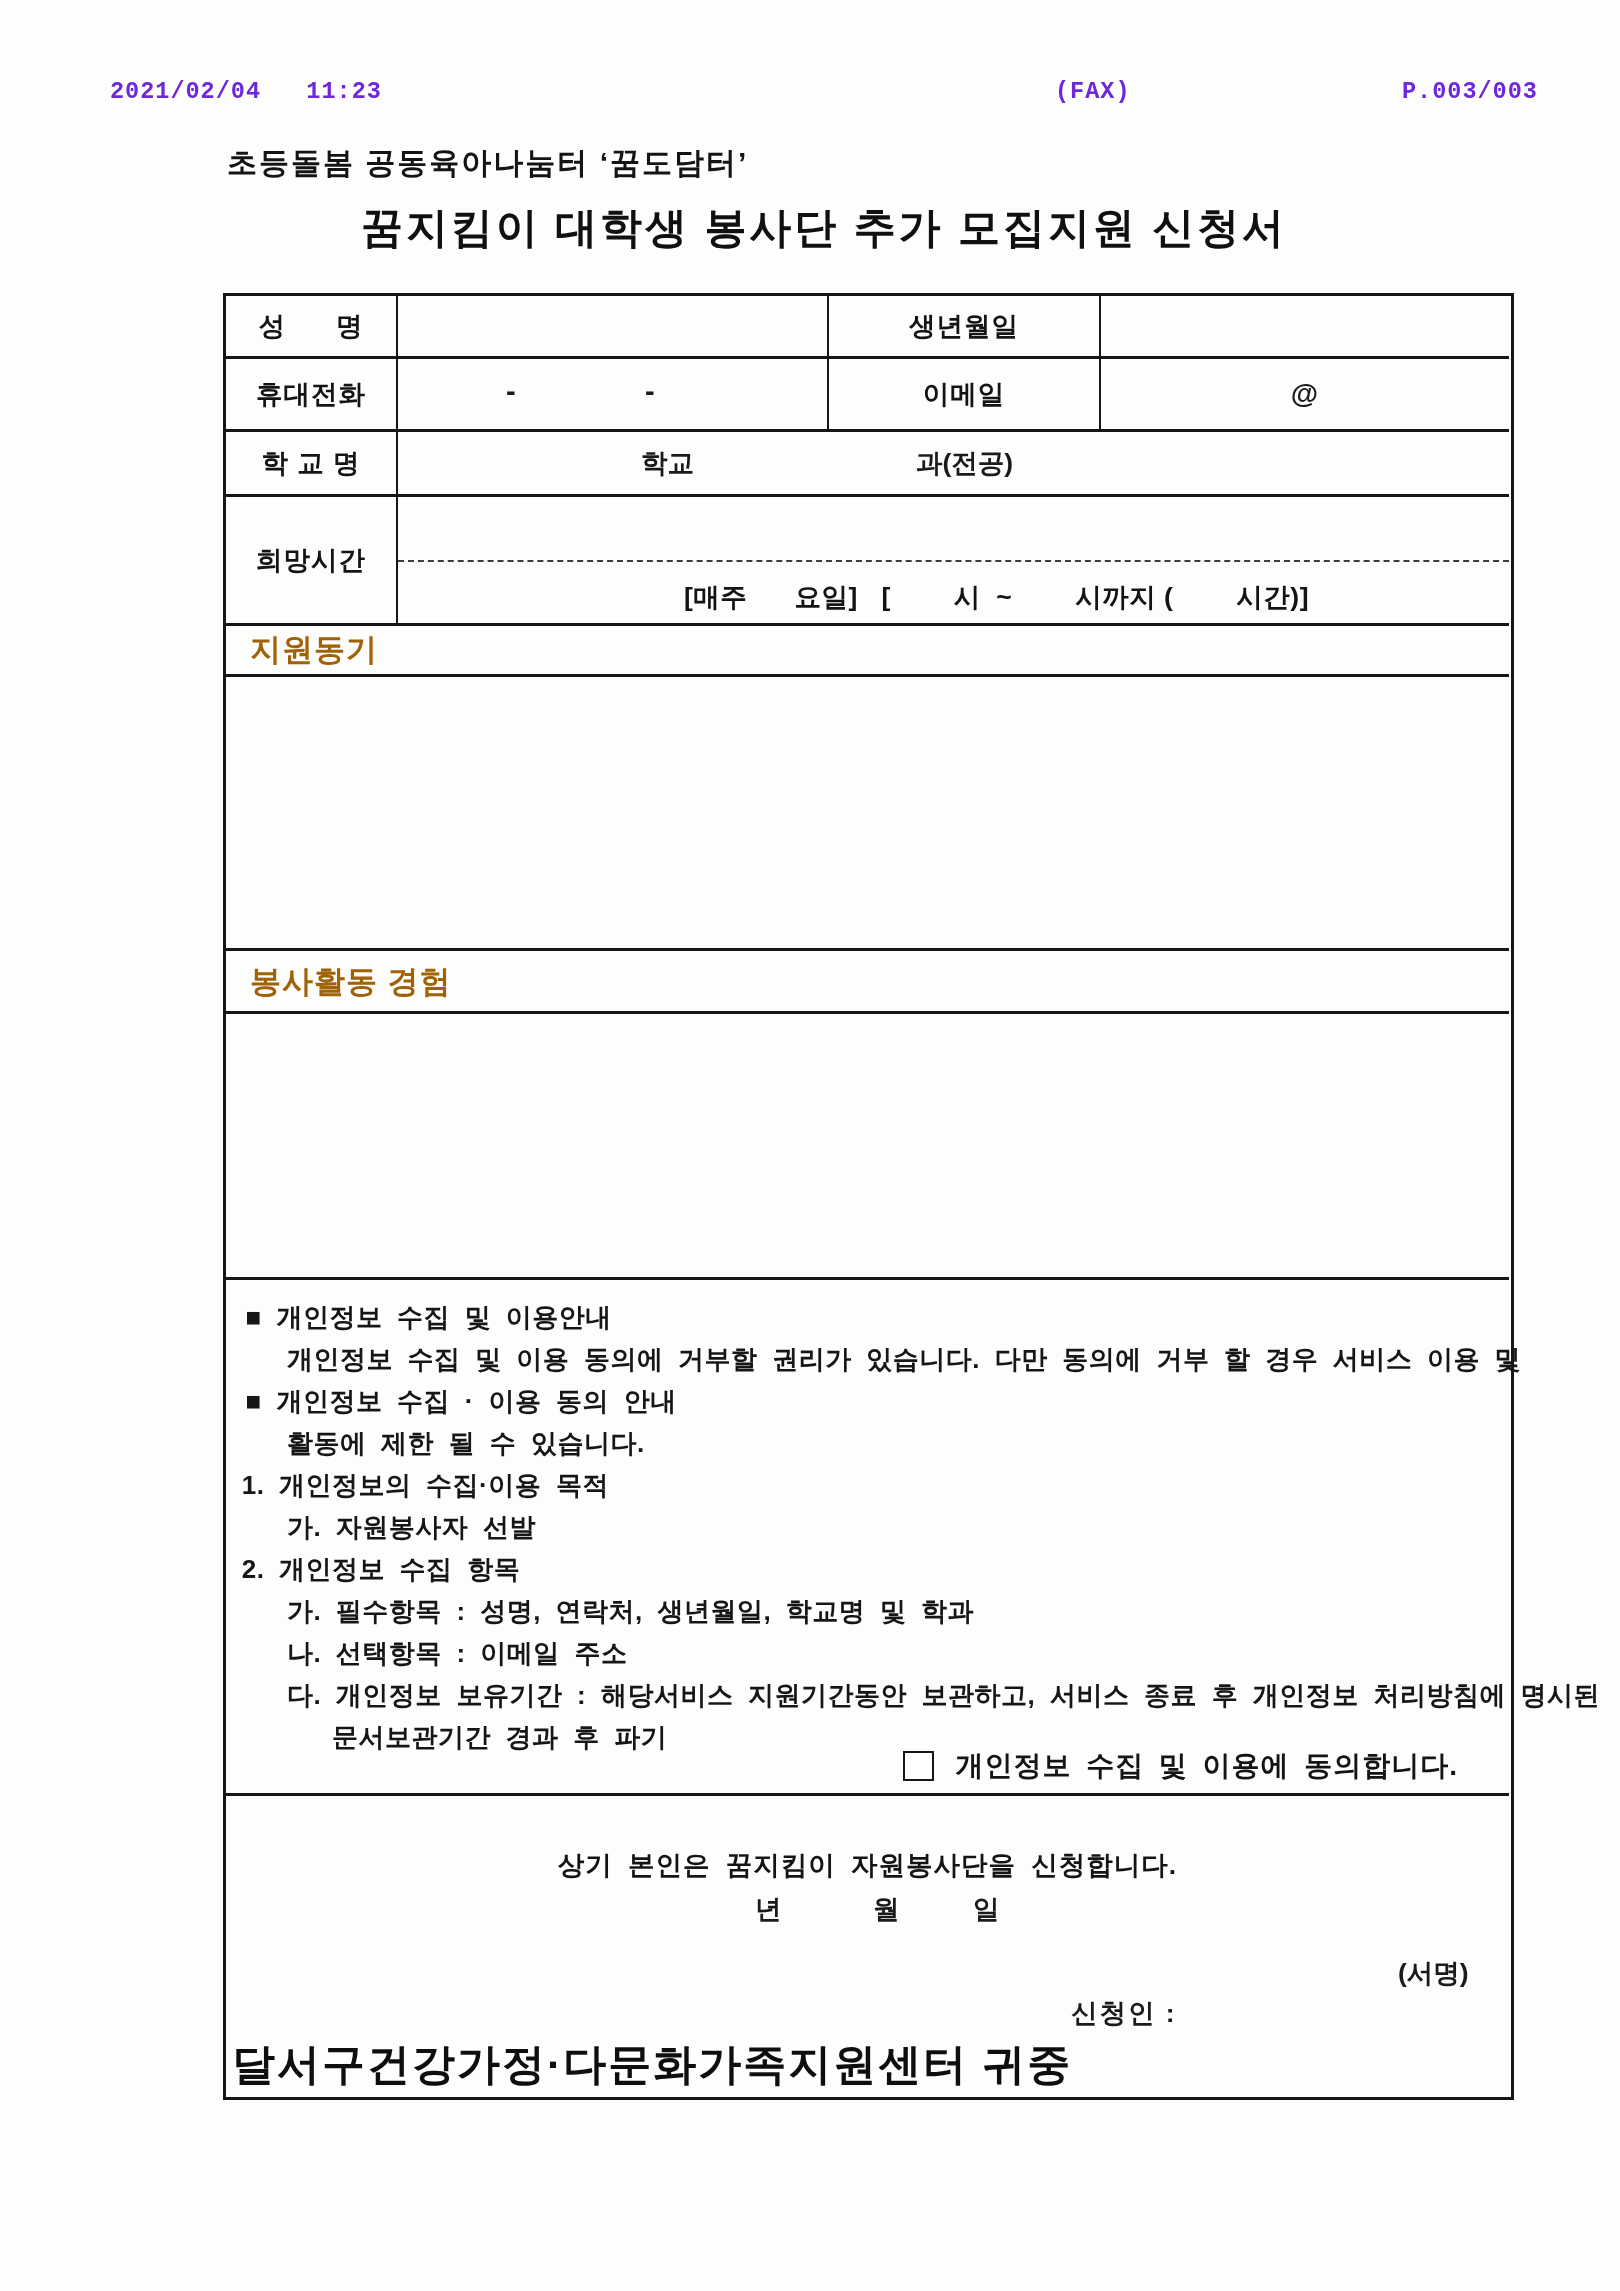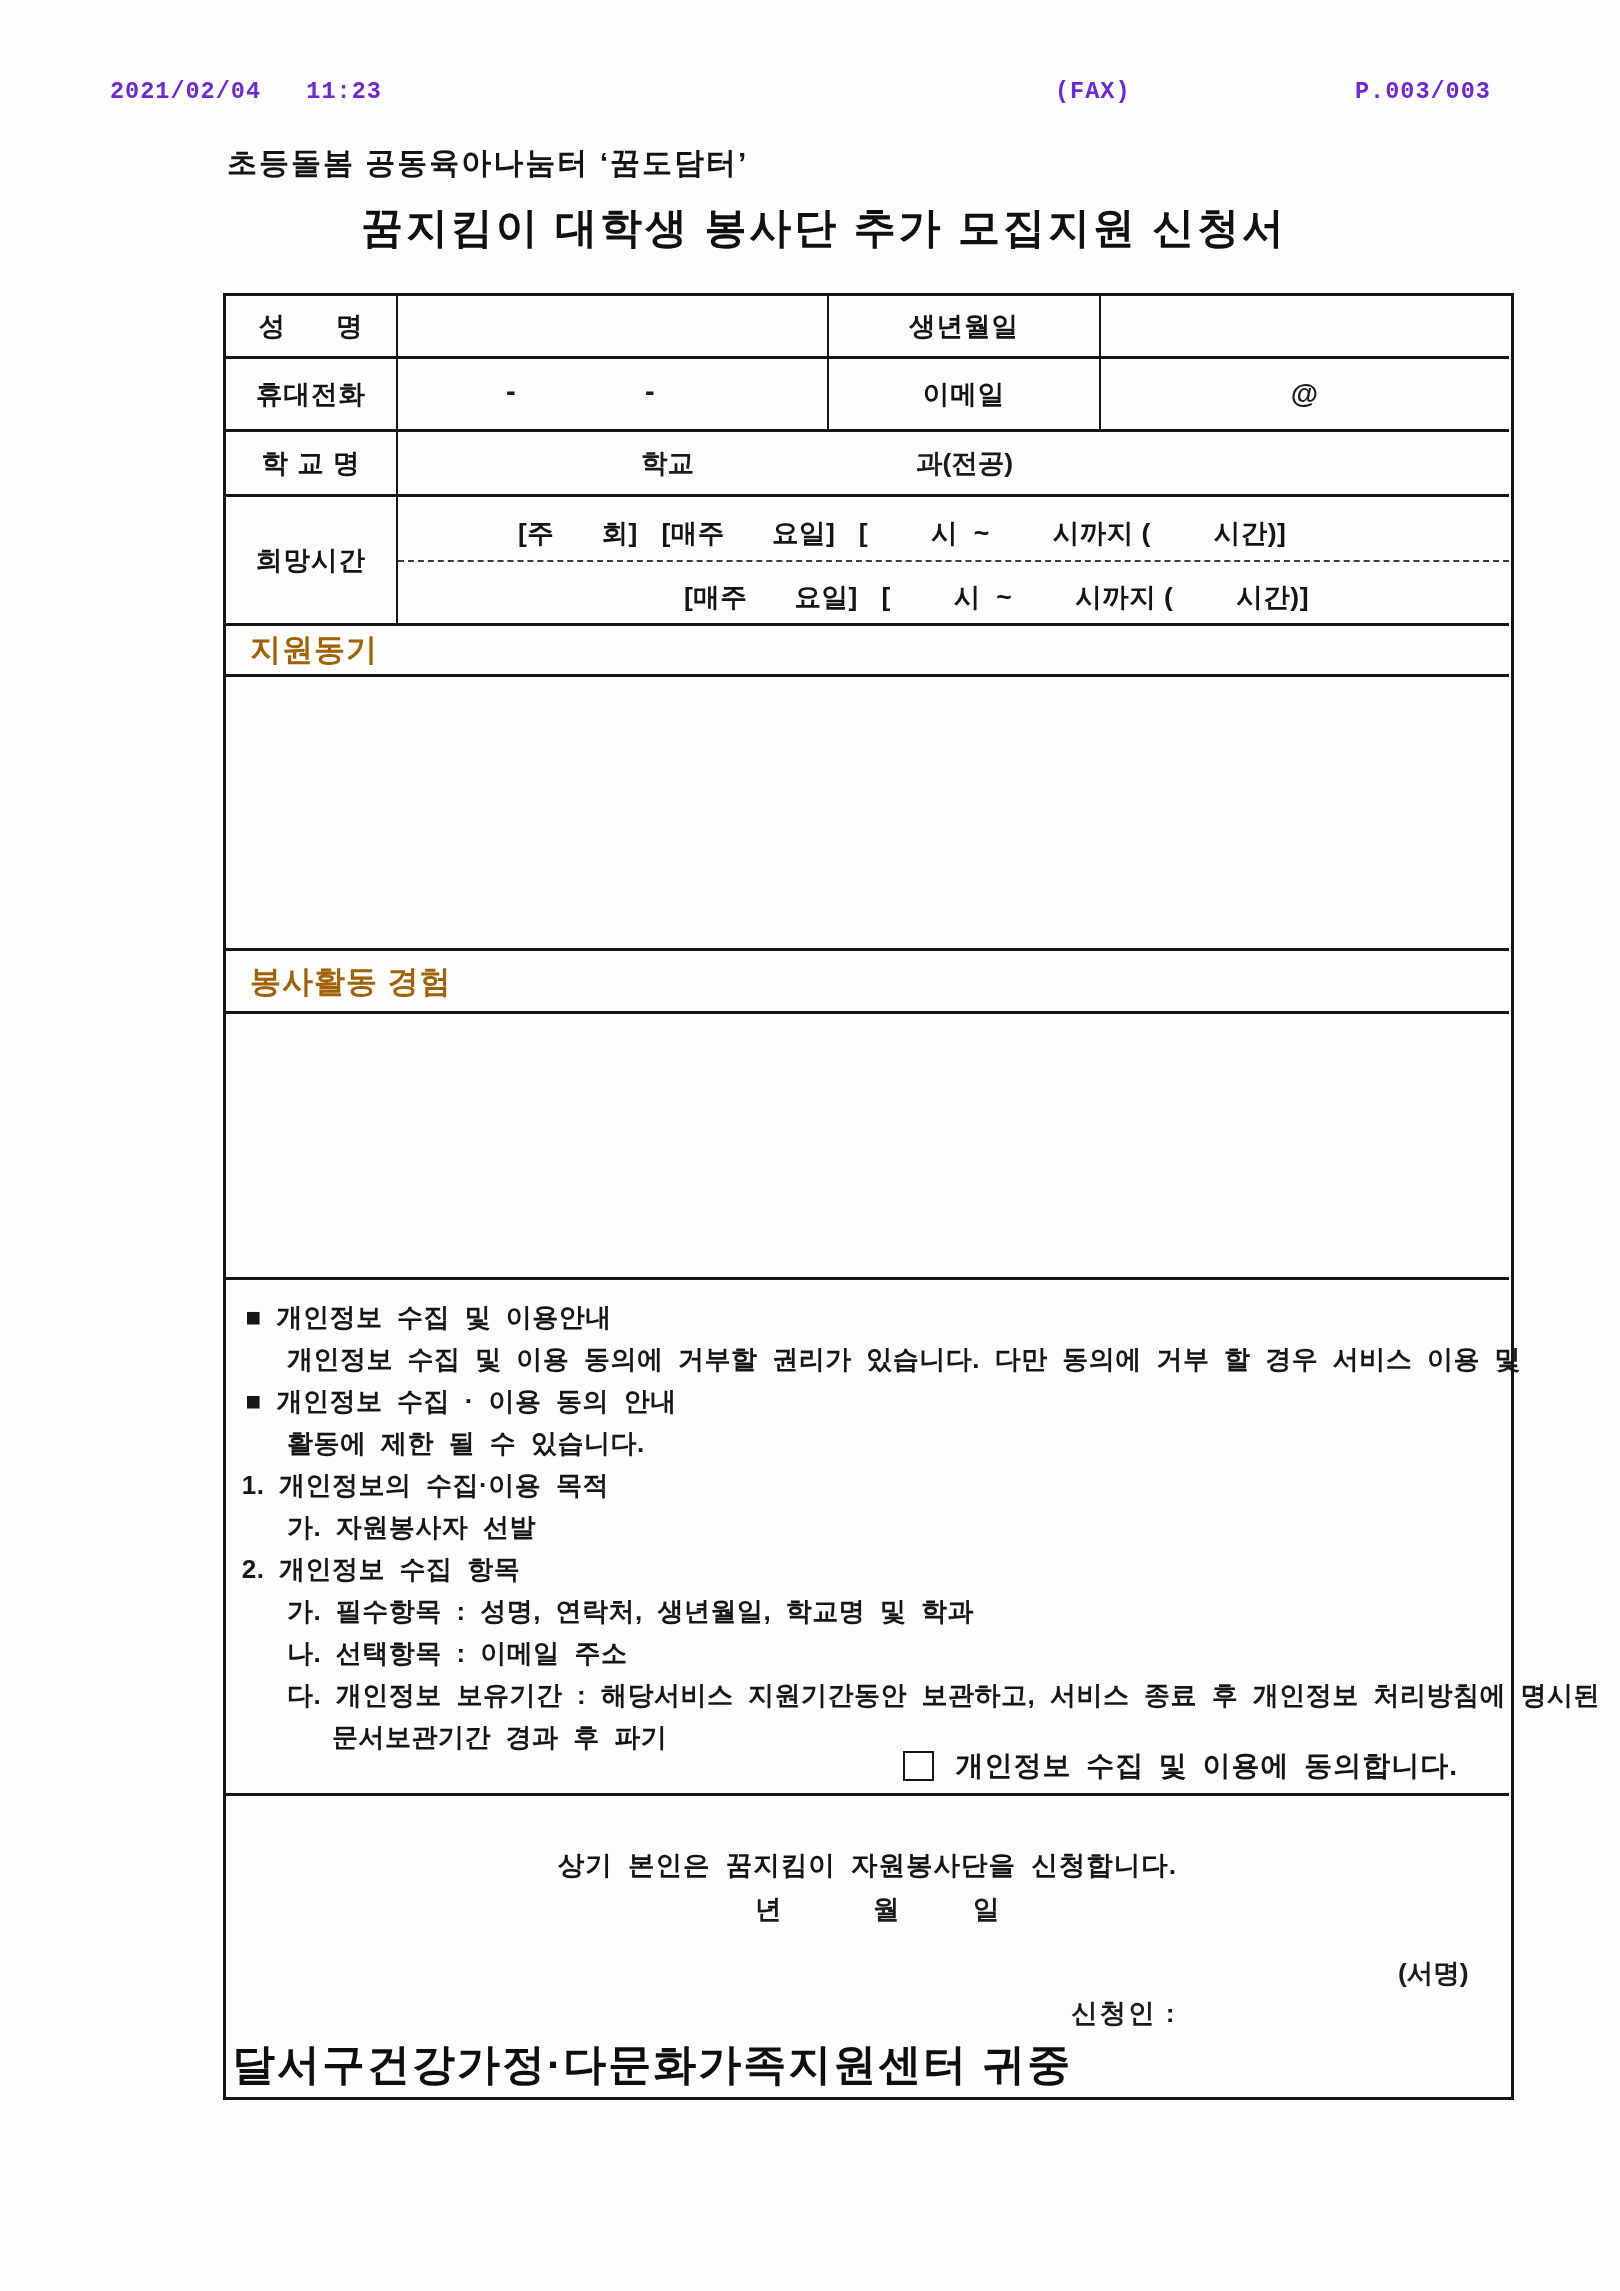--- a/index.html
+++ b/index.html
@@ -11,21 +11,21 @@
   .page{position:absolute;inset:0;overflow:hidden;}
 
   
   .fax-ts,.fax-label,.fax-page{
     position:absolute;top:78px;
     font-family:"Liberation Mono", monospace;
     font-size:23.5px;font-weight:700;color:#6d28d9;letter-spacing:1px;white-space:pre;
   }
   .fax-ts{left:110px;}
   .fax-label{left:1055px;}
-  .fax-page{left:1355px;text-align:center;}
+  .fax-page{left:1402px;text-align:center;}
 
   
   .org-title{
     position:absolute;left:227px;top:143px;
     font-size:30px;font-weight:700;letter-spacing:2px;white-space:pre;color:#141414;
   }
   .main-title{
     position:absolute;left:361px;top:200px;
     font-size:42px;font-weight:700;letter-spacing:2.9px;white-space:pre;color:#101010;
   }
@@ -147,21 +147,20 @@
       <div class="cell c1 label">학 교 명</div>
       <div class="cell wide">
         <span class="school-suffix">학교</span>
         <span class="major-label">과(전공)</span>
       </div>
     </div>
 
     <div class="row r4">
       <div class="cell c1 label">희망시간</div>
       <div class="cell wide">
-        <div class="time-line tl1">[주      회]   [매주      요일]   [        시  ~        시까지 (        시간)]</div>
         <div class="time-dash"></div>
         <div class="time-line tl2">[매주      요일]   [        시  ~        시까지 (        시간)]</div>
       </div>
     </div>
 
     <div class="row r5">
       <div class="section-label">지원동기</div>
     </div>
     <div class="row r6"></div>
 

